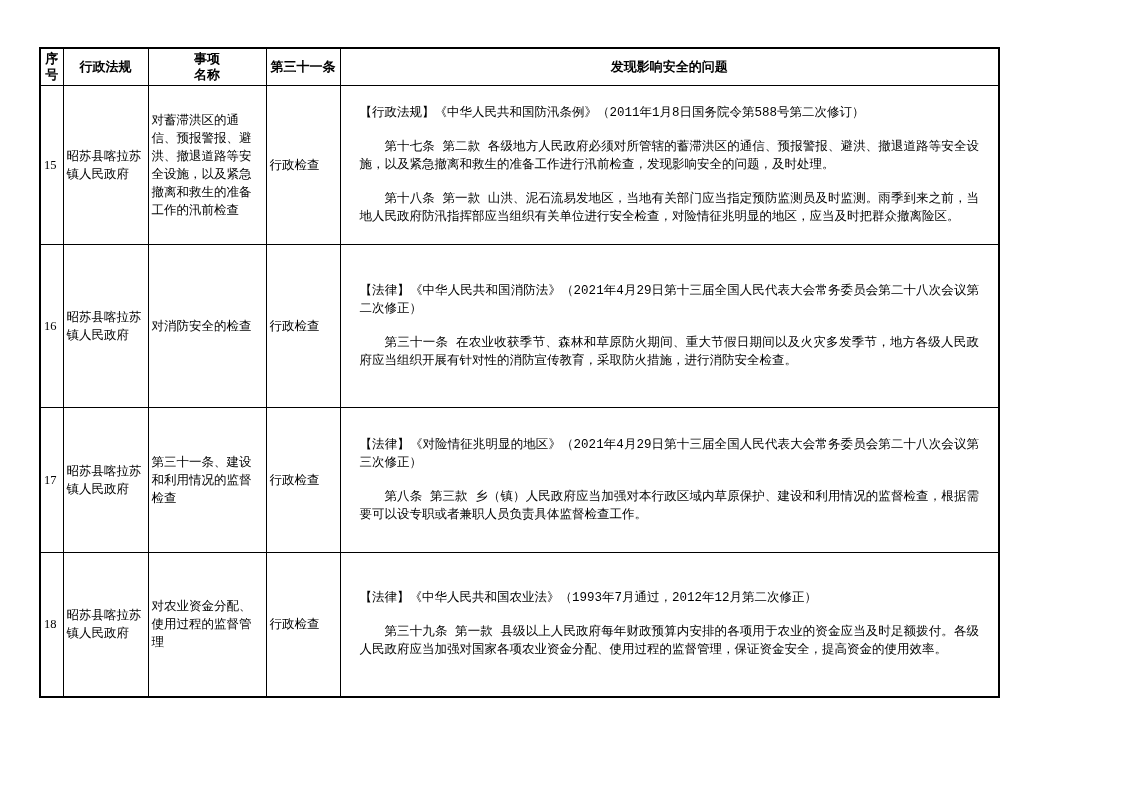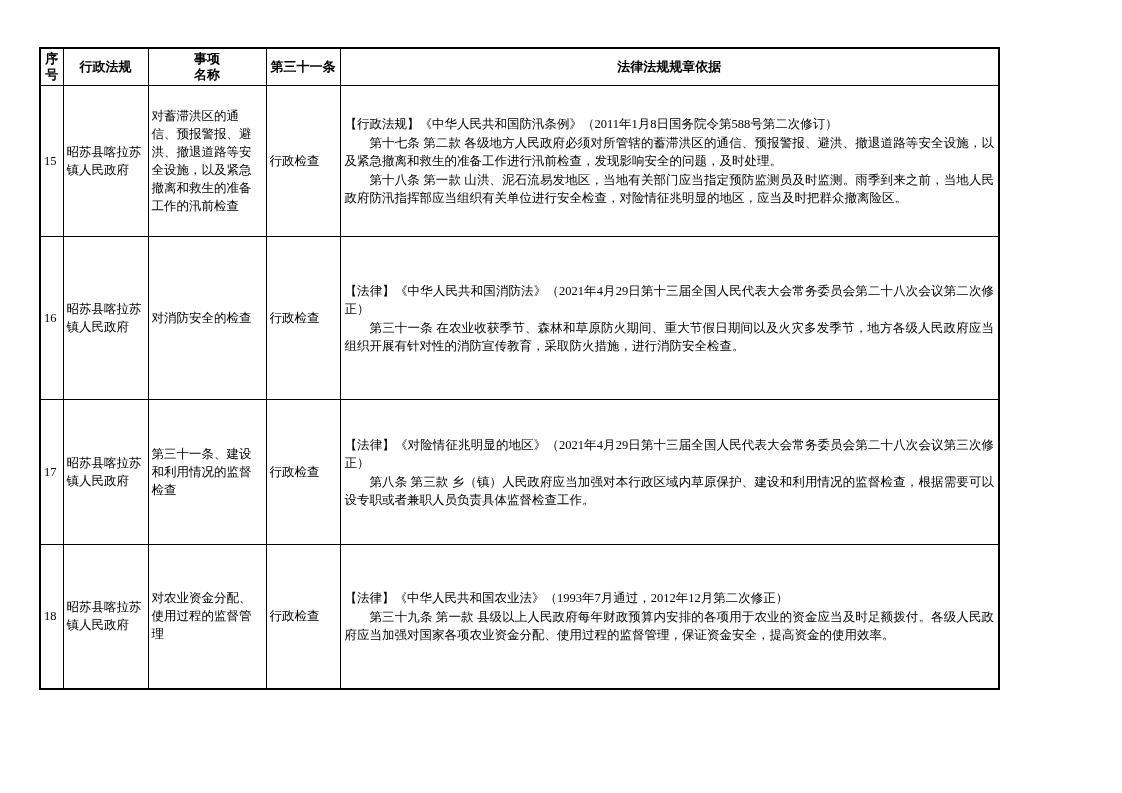--- a/index.html
+++ b/index.html
@@ -39,23 +39,24 @@
     line-height: 16px;
     white-space: pre-line;
   }
   td.c-no, td.c-entity, td.c-name, td.c-type {
     text-align: left;
   }
   td.c-legal {
     padding: 4px 6px 4px 7px;
   }
   td.c-legal p {
-    margin: 1px;
+    margin: 16px;
     text-align: justify;
     text-justify: inter-ideograph;
+    font-family: Liberation Mono, monospace;
   }
   td.c-legal p + p {
     text-indent: 2em;
   }
 </style>
 </head>
 <body>
 
 <div class="sheet">
   <table class="grid">
@@ -68,21 +69,21 @@
     </colgroup>
 
     <tbody>
         <tr class="hdr-row">
       <th>序
 号</th>
       <th>行政法规</th>
       <th>事项
 名称</th>
       <th>第三十一条</th>
-      <th>法律法规规章依据</th>
+      <th>发现影响安全的问题</th>
     </tr>
 
     <tr style="height:151px">
       <td class="c-no">15</td>
       <td class="c-entity">昭苏县喀拉苏镇人民政府</td>
       <td class="c-name">对蓄滞洪区的通信、预报警报、避洪、撤退道路等安全设施，以及紧急撤离和救生的准备工作的汛前检查</td>
       <td class="c-type">行政检查</td>
       <td class="c-legal">
         <p>【行政法规】《中华人民共和国防汛条例》（2011年1月8日国务院令第588号第二次修订）</p>
         <p>第十七条 第二款 各级地方人民政府必须对所管辖的蓄滞洪区的通信、预报警报、避洪、撤退道路等安全设施，以及紧急撤离和救生的准备工作进行汛前检查，发现影响安全的问题，及时处理。</p>

